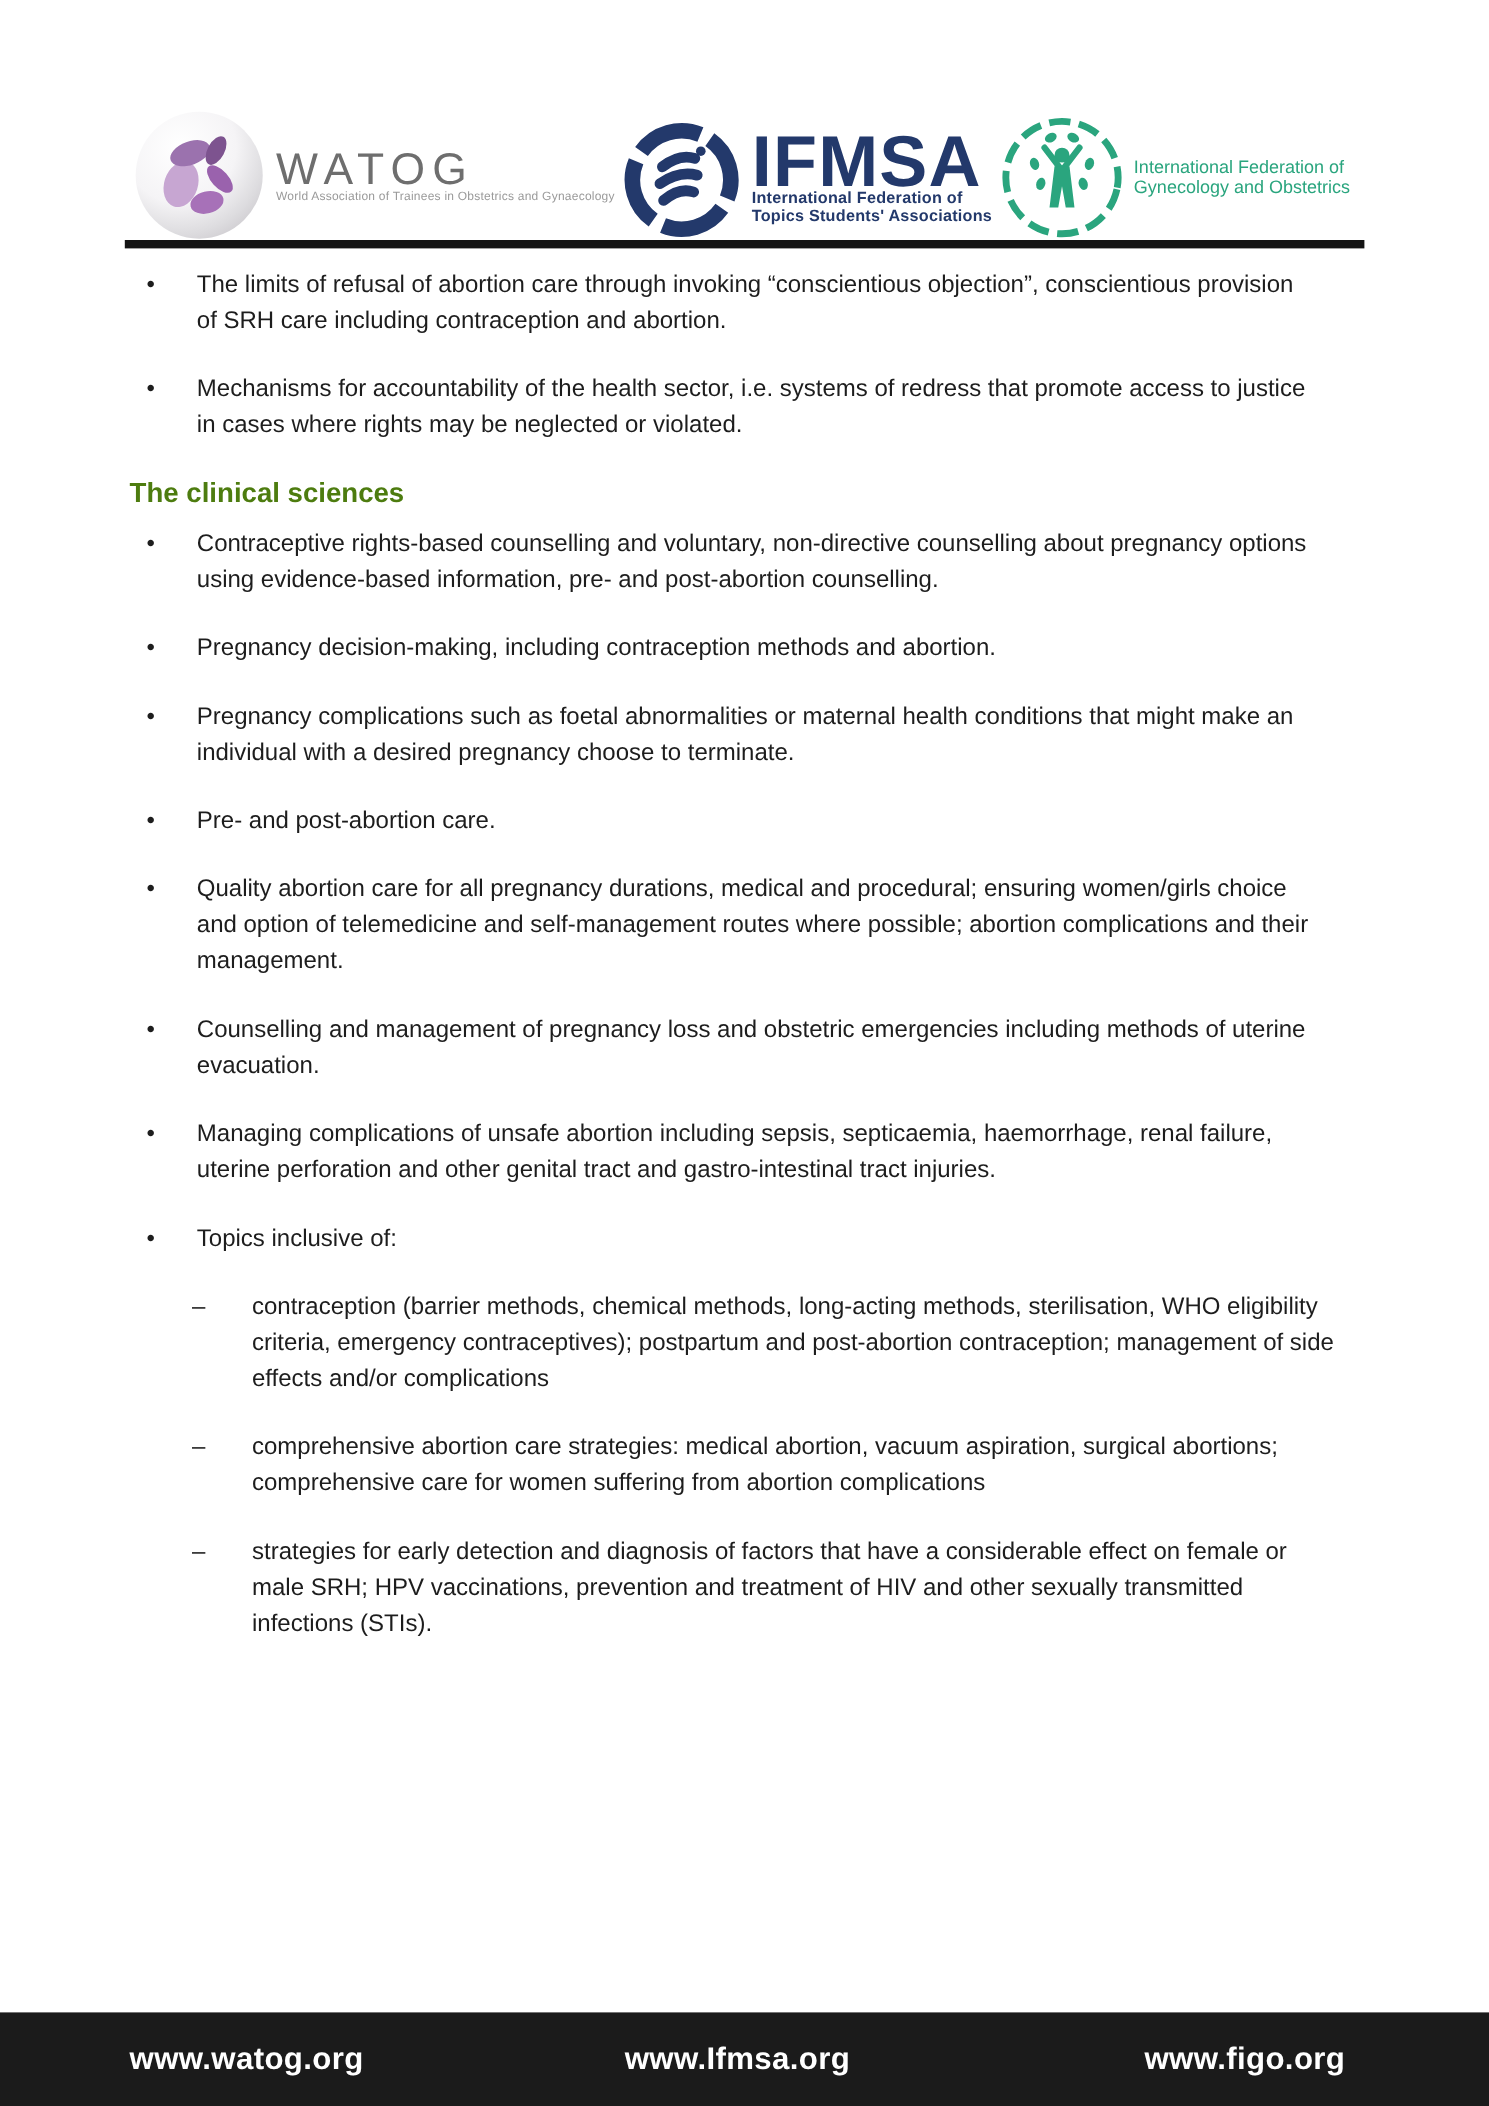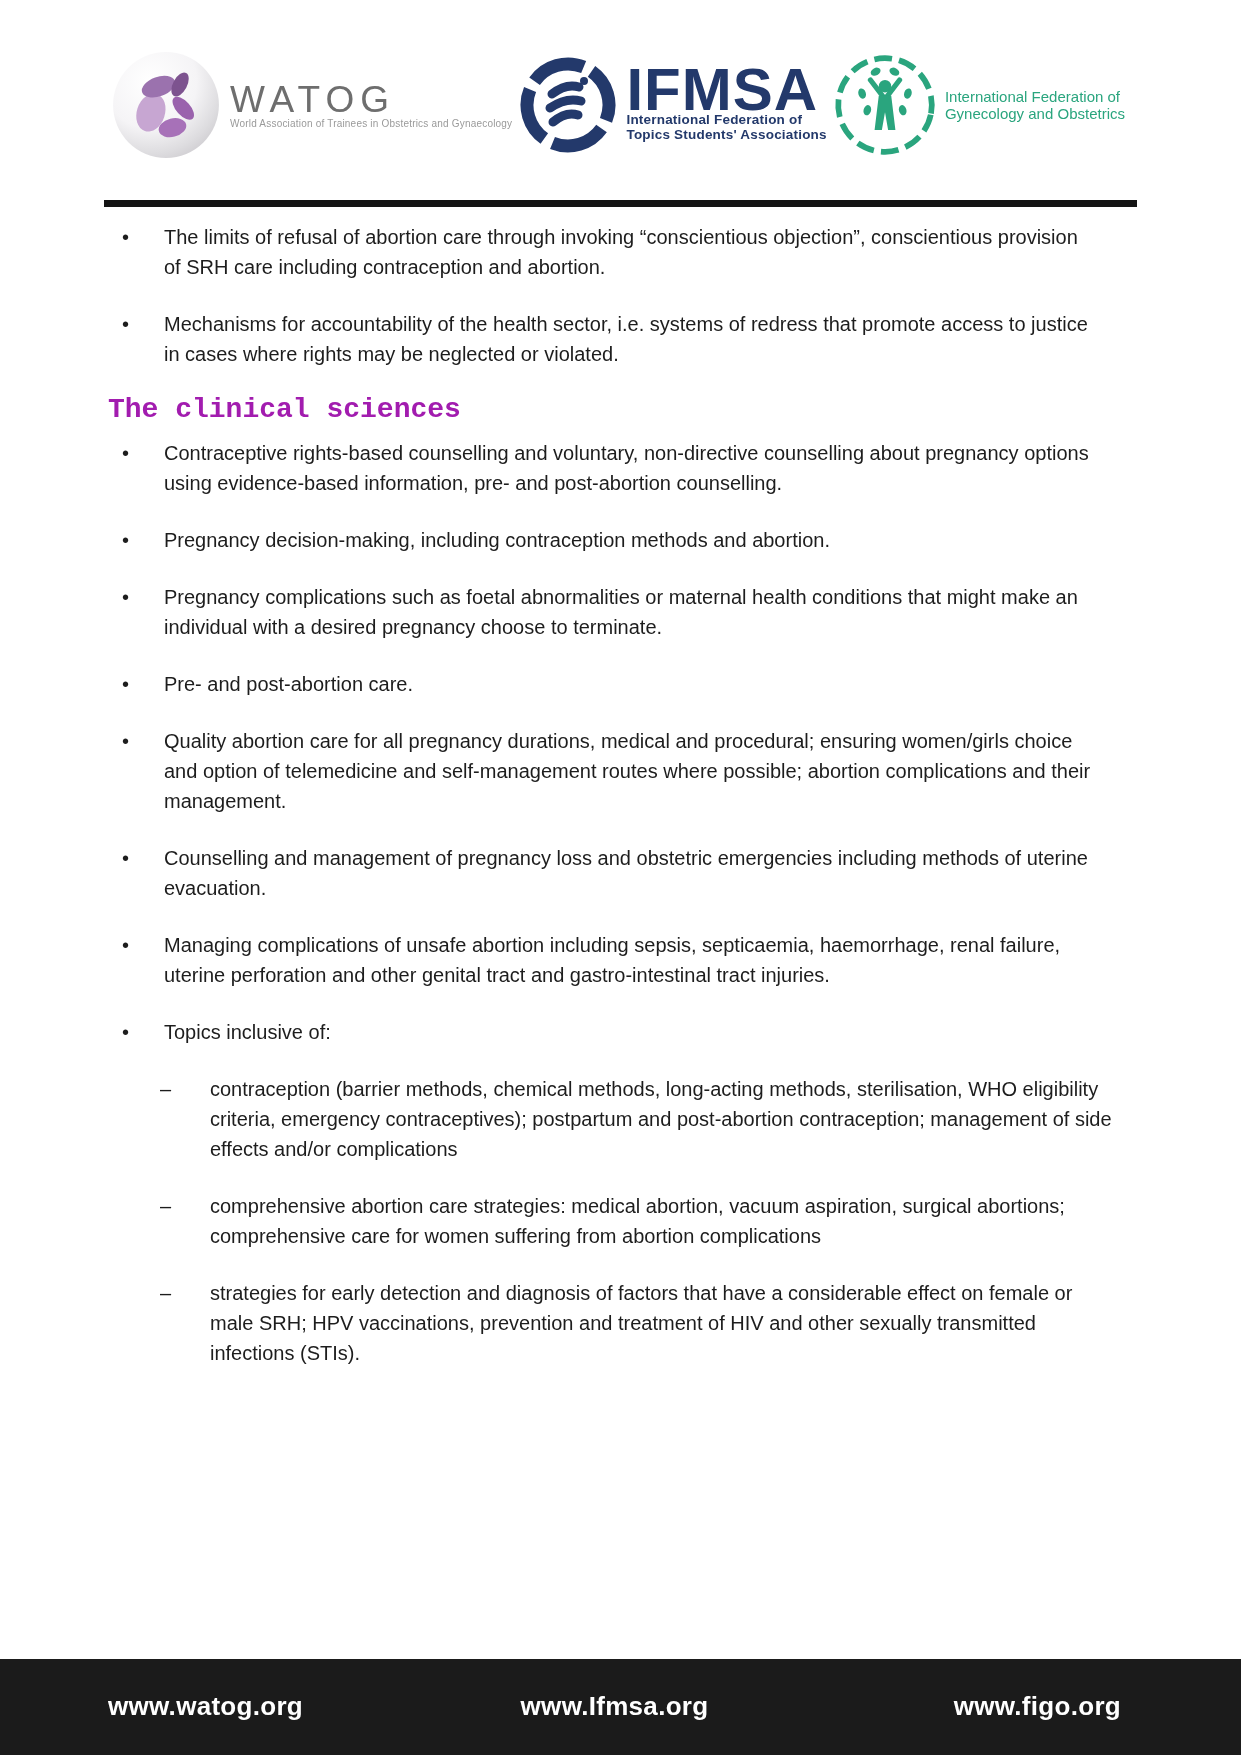--- a/index.html
+++ b/index.html
@@ -5,21 +5,21 @@
   html,body { margin:0; padding:0; background:#ffffff; }
   .page {
     position:relative; width:1241px; height:1755px; background:#ffffff;
     font-family:"Liberation Sans", sans-serif; font-size:20px; line-height:30px;
     color:#1d1d1d; overflow:hidden; margin:0 auto;
   }
 
   
   .logos {
     height:200px; box-sizing:border-box;
-    display:flex; align-items:center; justify-content:space-between;
+    display:flex; align-items:flex-end; justify-content:space-between;
     padding:10px 116px 0 112px;
   }
   .logo { display:flex; align-items:center; }
 
   .watog-text { margin-left:10px; }
   .watog-name {
     font-size:37px; line-height:38px; color:#6e6e6e;
     letter-spacing:6px; font-weight:400;
   }
   .watog-tagline { font-size:10px; line-height:10px; color:#9a9a9a; letter-spacing:0.2px; }
@@ -35,26 +35,26 @@
   .rule { height:7px; background:#141414; margin:0 104px; }
 
   
   .content { padding:15px 0 0 108px; width:1005px; }
   .bullet { display:flex; margin-bottom:27px; }
   .bullet .marker { flex:none; width:56px; padding-left:14px; box-sizing:border-box; }
   .bullet .text { flex:none; width:935px; }
   .bullet.sub { margin-left:52px; }
   .bullet.sub .marker { width:50px; padding-left:0; }
   .bullet.sub .text { width:903px; }
-  .section-heading { font-size:28px; line-height:28px; font-weight:bold; color:#a21caf; margin:26px 0 14px 0;font-family:Liberation Mono, monospace; }
+  .section-heading { font-size:23px; line-height:28px; font-weight:bold; color:#4d7c0f; margin:26px 0 14px 0; }
   .intro-paragraph { margin:0 0 27px 0; }
 
   
   .footer {
-    position:absolute; left:0; right:0; bottom:0; height:96px; background:#1b1b1b;
+    position:absolute; left:0; right:0; bottom:0; height:78px; background:#1b1b1b;
     display:flex; align-items:center; box-sizing:border-box; padding:0 120px 0 108px;
   }
   .footer .col { flex:1; }
   .footer .col.c { text-align:center; }
   .footer .col.r { text-align:right; }
   .footer a {
     color:#ffffff; text-decoration:none; font-weight:bold; font-size:26px; letter-spacing:0.3px;
   }
 </style>
 </head>

